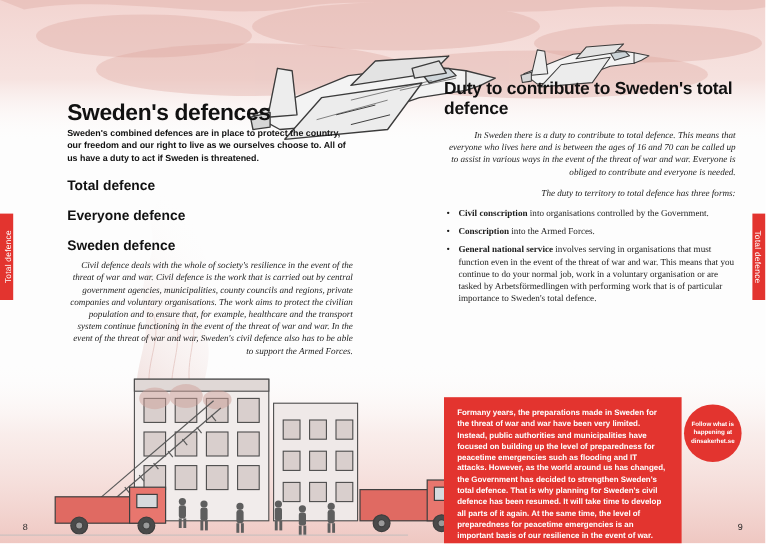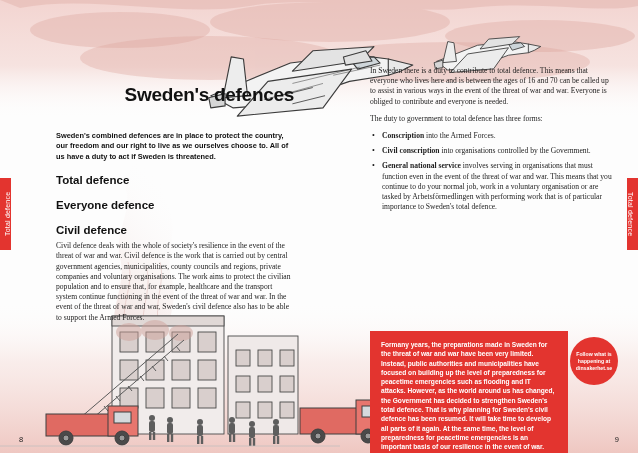--- a/index.html
+++ b/index.html
@@ -70,24 +70,23 @@
     left: 370px;
     top: 66px;
     width: 243px;
   }
 
   h1.title {
     font-family: "Liberation Sans", sans-serif;
     font-weight: bold;
     font-size: 19px;
     line-height: 21px;
-    margin: 0 0 26px 0;
+    margin: 0 0 1px 0;
     color: #111;
     letter-spacing: -0.3px;
-    text-align: right;
   }
   h1.title-right {
     font-family: "Liberation Sans", sans-serif;
     font-weight: bold;
     font-size: 14.5px;
     line-height: 17px;
     margin: 0 0 8px 0;
     color: #111;
     letter-spacing: -0.2px;
   }
@@ -97,21 +96,22 @@
     font-size: 11.5px;
     line-height: 13px;
     margin: 12px 0 4px 0;
     color: #111;
   }
   p.body {
     font-size: 7.6px;
     line-height: 10.2px;
     margin: 0 0 7px 0;
     color: #1c1c1c;
-    text-align: left;
+    text-align: right;
+    font-style: italic;
   }
   p.lead {
     font-family: "Liberation Sans", sans-serif;
     font-weight: bold;
     font-size: 7.4px;
     line-height: 10.4px;
     margin: 0 0 6px 0;
     color: #111;
   }
   ul.bullets {
@@ -387,34 +387,35 @@
   <div class="pageno right">9</div>
 
   <div class="col col-left">
     <h1 class="title">Sweden's defences</h1>
     <p class="lead">Sweden's combined defences are in place to protect the country, our freedom and our right to live as we ourselves choose to. All of us have a duty to act if Sweden is threatened.</p>
 
     <h2 class="sub">Total defence</h2>
 
     <h2 class="sub">Everyone defence</h2>
 
-    <h2 class="sub">Civil defence</h2>
+    <h2 class="sub">Sweden defence</h2>
     <p class="body">Civil defence deals with the whole of society's resilience in the event of the threat of war and war. Civil defence is the work that is carried out by central government agencies, municipalities, county councils and regions, private companies and voluntary organisations. The work aims to protect the civilian population and to ensure that, for example, healthcare and the transport system continue functioning in the event of the threat of war and war. In the event of the threat of war and war, Sweden's civil defence also has to be able to support the Armed Forces.</p>
   </div>
 
   <div class="col col-right">
+    <h1 class="title-right">Duty to contribute to Sweden's total defence</h1>
     <p class="body">In Sweden there is a duty to contribute to total defence. This means that everyone who lives here and is between the ages of 16 and 70 can be called up to assist in various ways in the event of the threat of war and war. Everyone is obliged to contribute and everyone is needed.</p>
-    <p class="body">The duty to government to total defence has three forms:</p>
+    <p class="body">The duty to territory to total defence has three forms:</p>
 
     <ul class="bullets">
       <li>
-        <span class="b">Conscription</span><span> into the Armed Forces.</span>
+        <span class="b">Civil conscription</span><span> into organisations controlled by the Government.</span>
       </li>
       <li>
-        <span class="b">Civil conscription</span><span> into organisations controlled by the Government.</span>
+        <span class="b">Conscription</span><span> into the Armed Forces.</span>
       </li>
       <li>
         <span class="b">General national service</span><span> involves serving in organisations that must function even in the event of the threat of war and war. This means that you continue to do your normal job, work in a voluntary organisation or are tasked by Arbetsförmedlingen with performing work that is of particular importance to Sweden's total defence.</span>
       </li>
     </ul>
 
   </div>
 
   <div class="factbox">
     <p>Formany years, the preparations made in Sweden for the threat of war and war have been very limited. Instead, public authorities and municipalities have focused on building up the level of preparedness for peacetime emergencies such as flooding and IT attacks. However, as the world around us has changed, the Government has decided to strengthen Sweden's total defence. That is why planning for Sweden's civil defence has been resumed. It will take time to develop all parts of it again. At the same time, the level of preparedness for peacetime emergencies is an important basis of our resilience in the event of war.</p>

